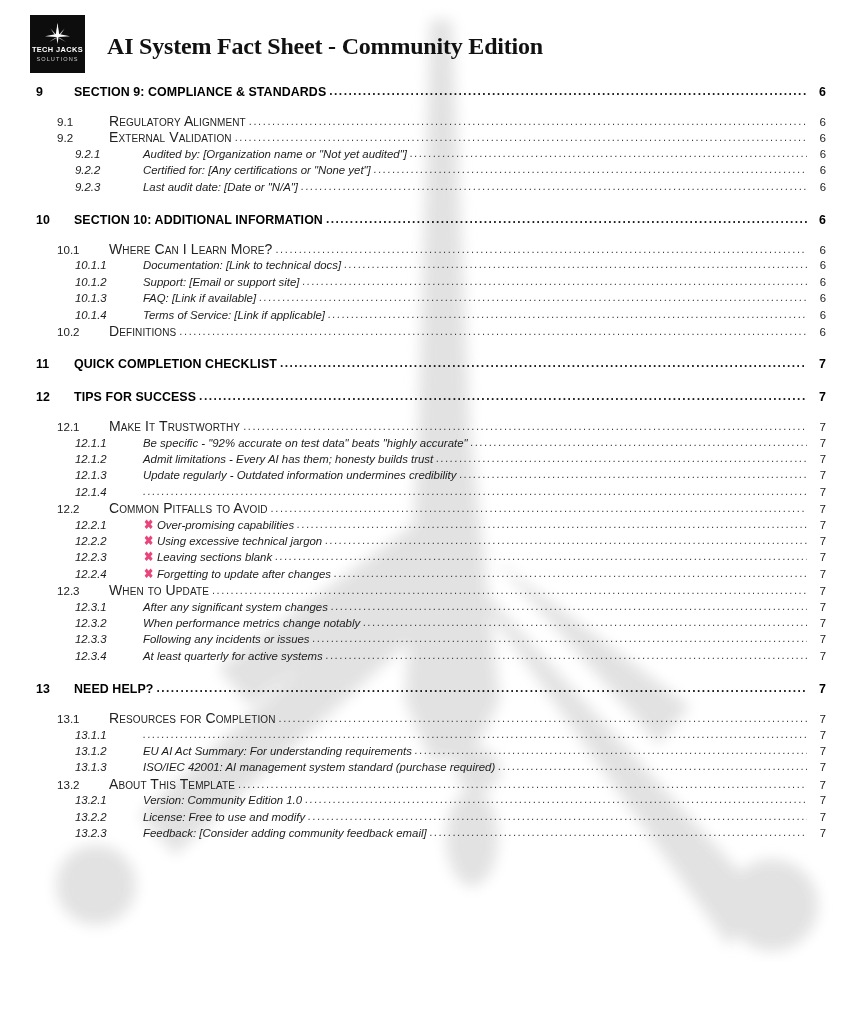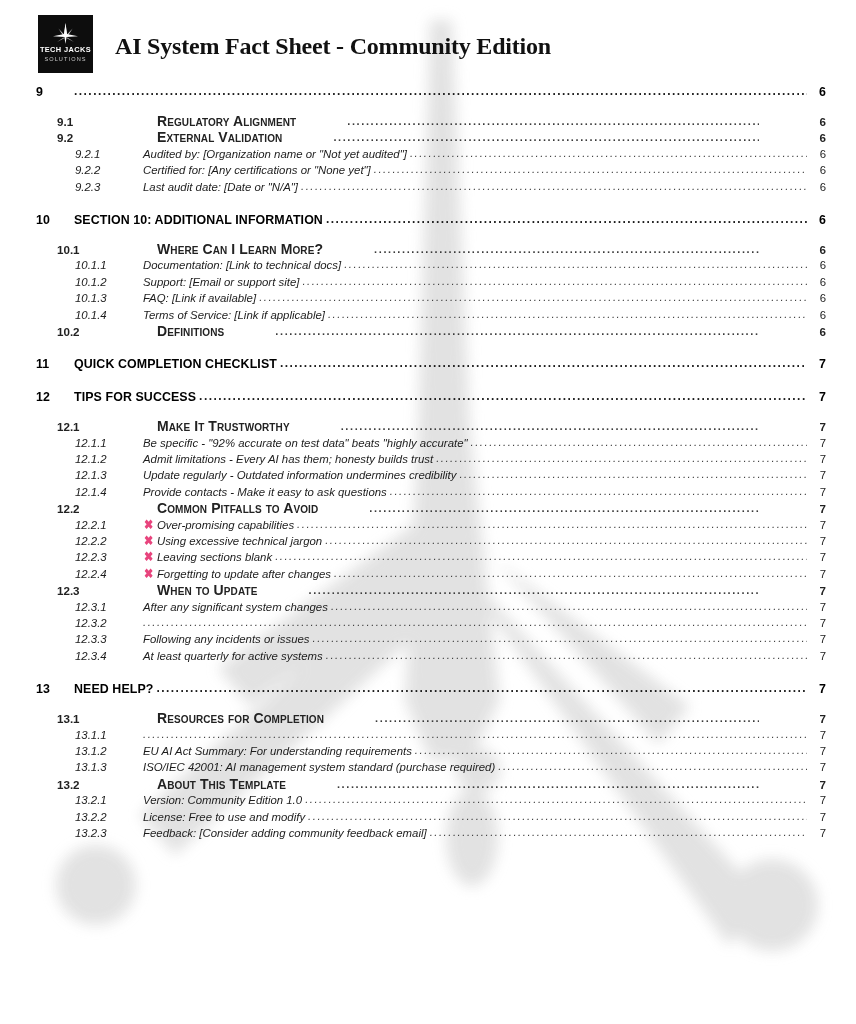--- a/index.html
+++ b/index.html
@@ -39,21 +39,21 @@
     display: flex;
     align-items: center;
     padding: 16px 0 0 0;
     height: 72px;
     box-sizing: border-box;
   }
   #logo-box {
     width: 55px;
     height: 58px;
     background: #0d0d0d;
-    margin-left: 38px;
+    margin-left: 30px;
     margin-right: 22px;
     flex: 0 0 auto;
     position: relative;
     overflow: hidden;
   }
   #logo-box svg { display:block; }
   #doc-title {
     font-family: "Liberation Serif", serif;
     font-weight: bold;
     font-size: 24px;
@@ -109,25 +109,24 @@
     align-items: center;
   }
   .lvl1 .toc-num { width: 38px; margin-left: 36px; }
   .lvl1 .toc-label { letter-spacing: 0.1px; }
   .lvl1 .toc-page { width: 16px; font-weight: bold; }
   .lvl1 .toc-dots { letter-spacing: 1.45px; color: #1a1a1a; font-size: 12px; }
 
   
   .lvl2 {
     font-size: 11.6px;
-    font-weight: bold;
+    font-weight: normal;
     height: 16.4px;
     line-height: 16.4px;
     color: #222;
-    gap: 48px;
   }
   .lvl2 .toc-num { width: 52px; margin-left: 57px; font-size: 11.6px; }
   .lvl2 .toc-label {
     font-variant: small-caps;
     font-size: 14px;
     letter-spacing: 0.1px;
   }
   .lvl2 .toc-page { width: 16px; }
 
   
@@ -205,20 +204,21 @@
         <text x="27.5" y="37" text-anchor="middle" font-family="Liberation Sans, sans-serif" font-size="7.4" font-weight="bold" letter-spacing="0.4" fill="#ffffff">TECH JACKS</text>
         <text x="27.5" y="45.5" text-anchor="middle" font-family="Liberation Sans, sans-serif" font-size="5.6" letter-spacing="1.1" fill="#c9c9c9">SOLUTIONS</text>
       </svg>
     </div>
     <div id="doc-title">AI System Fact Sheet - Community Edition</div>
   </div>
 
   <div id="toc">
       <div class="toc-row lvl1">
         <span class="toc-num">9</span>
+        <span class="toc-label">SECTION 9: COMPLIANCE &amp; STANDARDS</span>
         <span class="toc-dots">....................................................................................................................................................................................................................................................................................................................................................................................................................................</span>
         <span class="toc-page">6</span>
       </div>
       <div class="gap-sm"></div>
       <div class="toc-row lvl2">
         <span class="toc-num">9.1</span>
         <span class="toc-label">Regulatory Alignment</span>
         <span class="toc-dots">....................................................................................................................................................................................................................................................................................................................................................................................................................................</span>
         <span class="toc-page">6</span>
       </div>
@@ -324,21 +324,20 @@
         <span class="toc-page">7</span>
       </div>
       <div class="toc-row lvl3">
         <span class="toc-num">12.1.3</span>
         <span class="toc-label">Update regularly - Outdated information undermines credibility</span>
         <span class="toc-dots">....................................................................................................................................................................................................................................................................................................................................................................................................................................</span>
         <span class="toc-page">7</span>
       </div>
       <div class="toc-row lvl3">
         <span class="toc-num">12.1.4</span>
-        <span class="toc-label">Provide contacts - Make it easy to ask questions</span>
         <span class="toc-dots">....................................................................................................................................................................................................................................................................................................................................................................................................................................</span>
         <span class="toc-page">7</span>
       </div>
       <div class="toc-row lvl2">
         <span class="toc-num">12.2</span>
         <span class="toc-label">Common Pitfalls to Avoid</span>
         <span class="toc-dots">....................................................................................................................................................................................................................................................................................................................................................................................................................................</span>
         <span class="toc-page">7</span>
       </div>
       <div class="toc-row lvl3">
@@ -372,20 +371,21 @@
         <span class="toc-page">7</span>
       </div>
       <div class="toc-row lvl3">
         <span class="toc-num">12.3.1</span>
         <span class="toc-label">After any significant system changes</span>
         <span class="toc-dots">....................................................................................................................................................................................................................................................................................................................................................................................................................................</span>
         <span class="toc-page">7</span>
       </div>
       <div class="toc-row lvl3">
         <span class="toc-num">12.3.2</span>
+        <span class="toc-label">When performance metrics change notably</span>
         <span class="toc-dots">....................................................................................................................................................................................................................................................................................................................................................................................................................................</span>
         <span class="toc-page">7</span>
       </div>
       <div class="toc-row lvl3">
         <span class="toc-num">12.3.3</span>
         <span class="toc-label">Following any incidents or issues</span>
         <span class="toc-dots">....................................................................................................................................................................................................................................................................................................................................................................................................................................</span>
         <span class="toc-page">7</span>
       </div>
       <div class="toc-row lvl3">

